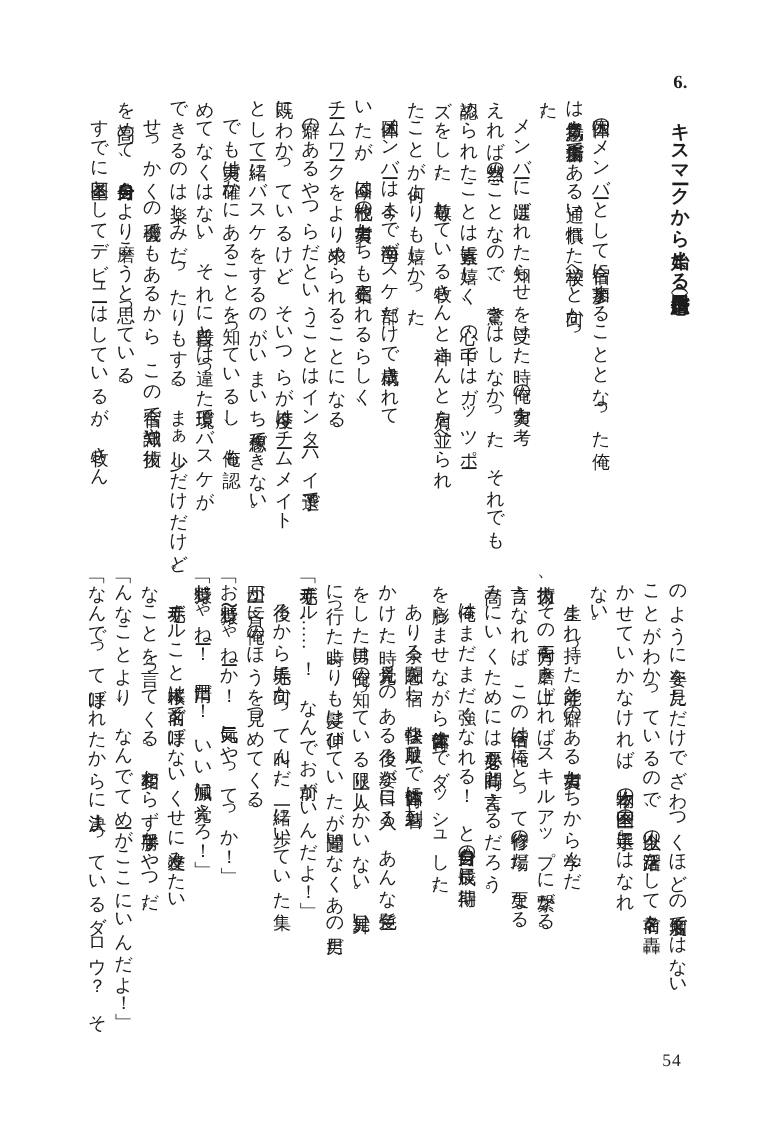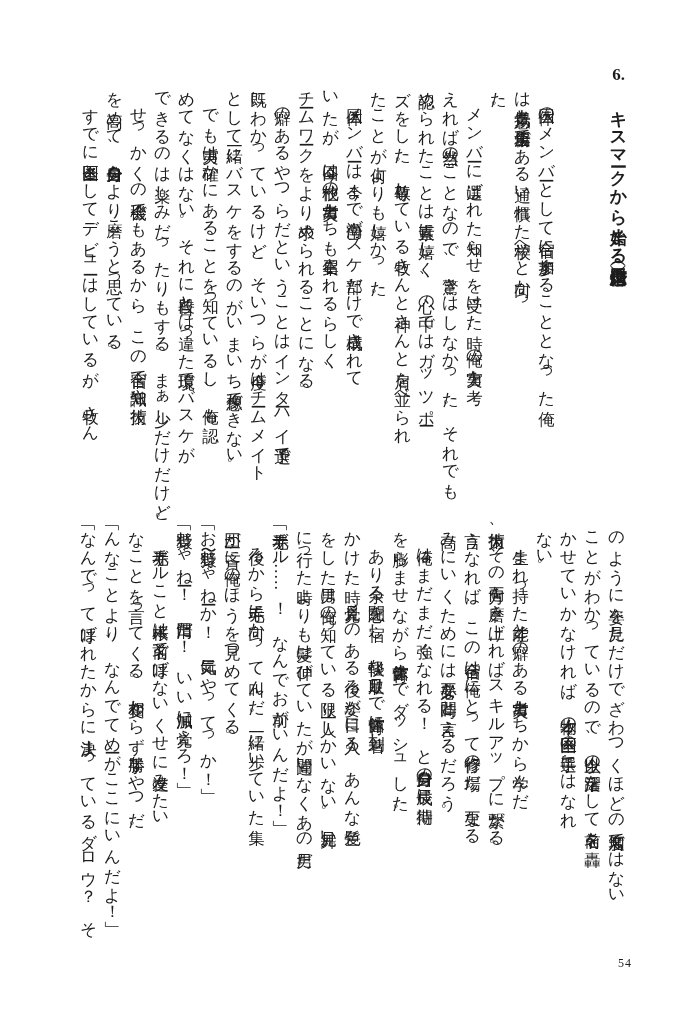--- a/index.html
+++ b/index.html
@@ -47,22 +47,22 @@
   }
   .top-pad {
     padding-top: 14px; 
   }
   .tline {
     white-space: nowrap;
   }
   .page-number {
     position: absolute;
     top: 956px;
-    right: 58px;
-    font-size: 12px;
+    right: 70px;
+    font-size: 16px;
     letter-spacing: 1px;
     writing-mode: horizontal-tb;
   }
 </style>
 </head>
 <body>
 
 <div class="page">
 
   <section class="tblock block-top">

